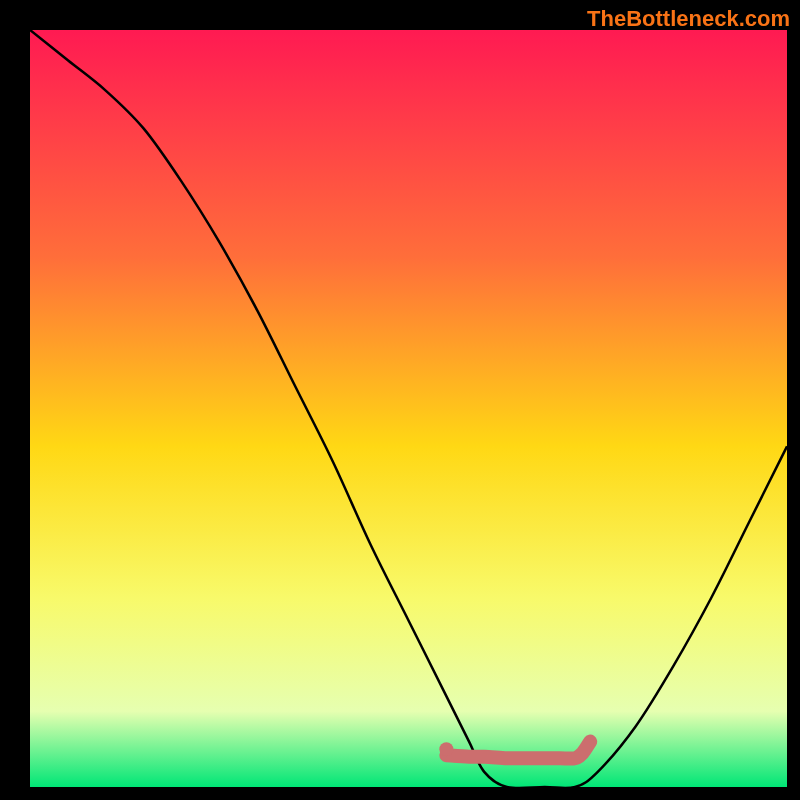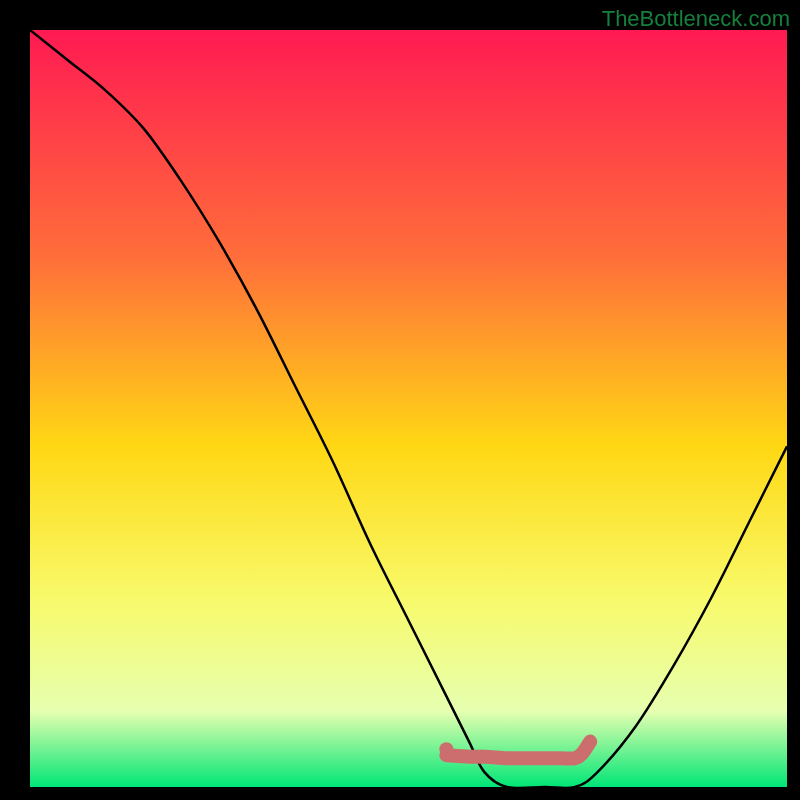--- a/index.html
+++ b/index.html
@@ -1,18 +1,18 @@
 <!DOCTYPE html>
 <html><head>
 <meta charset="utf-8">
 <style>
   * { margin: 0; padding: 0; box-sizing: border-box; }
   body { width: 800px; height: 800px; overflow: hidden; font-family: Arial, sans-serif; }
   .container { width: 800px; height: 800px; position: relative; background: #000; }
-  .watermark { position: absolute; top: 6px; right: 10px; color: #15803d; font-size: 22px; font-weight: 400; z-index: 10; }
+  .watermark { position: absolute; top: 6px; right: 10px; color: #f97316; font-size: 22px; font-weight: 700; z-index: 10; }
   .plot-area { position: absolute; left: 30px; top: 30px; width: 757px; height: 757px; }
   svg { display: block; }
 </style>
 </head>
 <body>
 
 <div class="container">
   <div class="watermark">TheBottleneck.com</div>
   <div class="plot-area">
     <svg id="chart-svg" width="757" height="757" viewBox="0 0 757 757">

